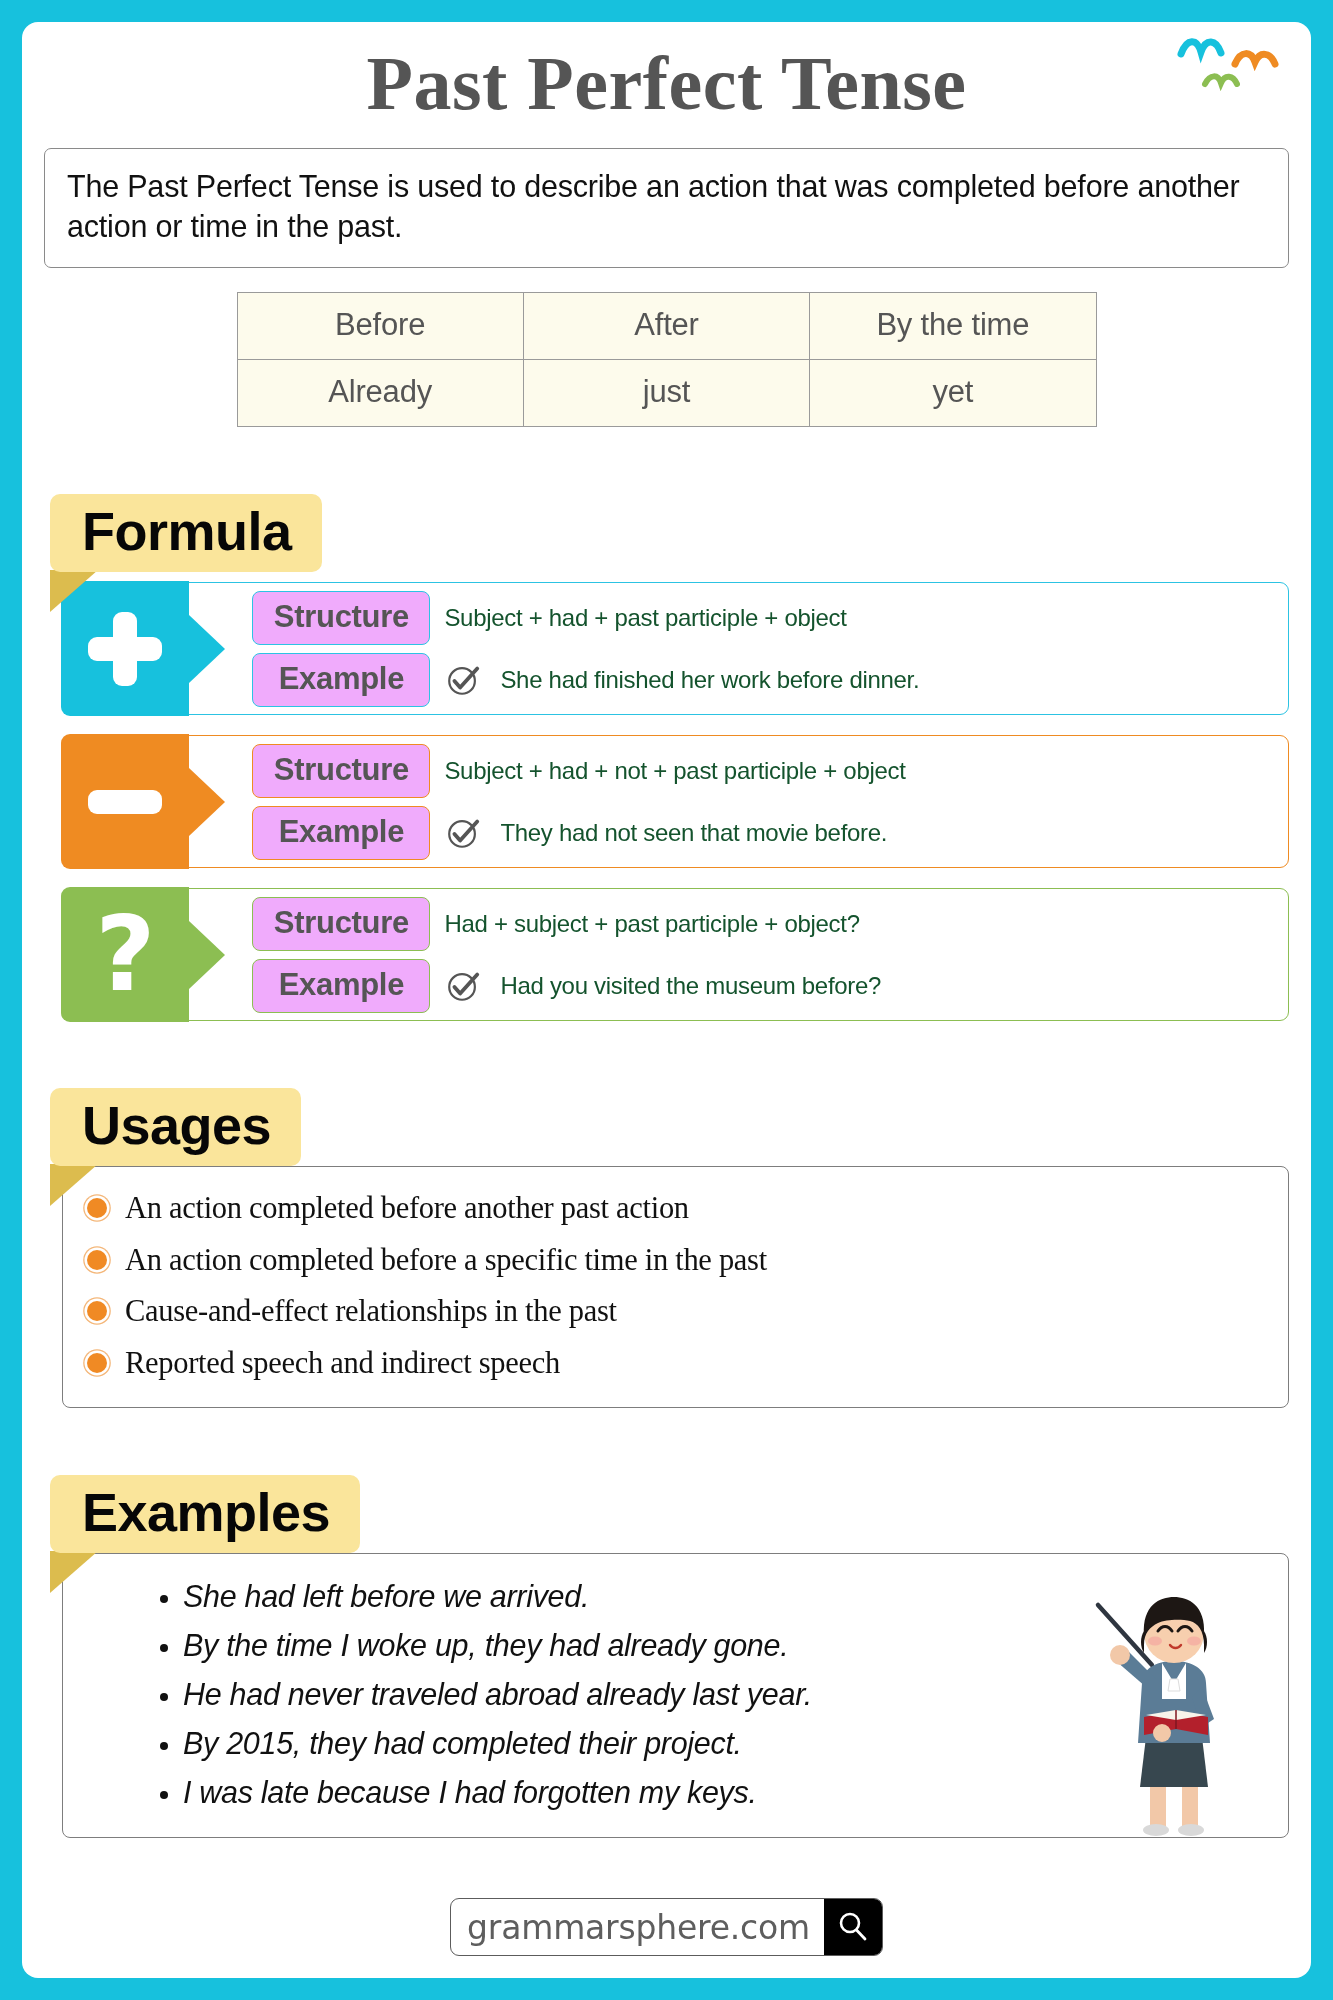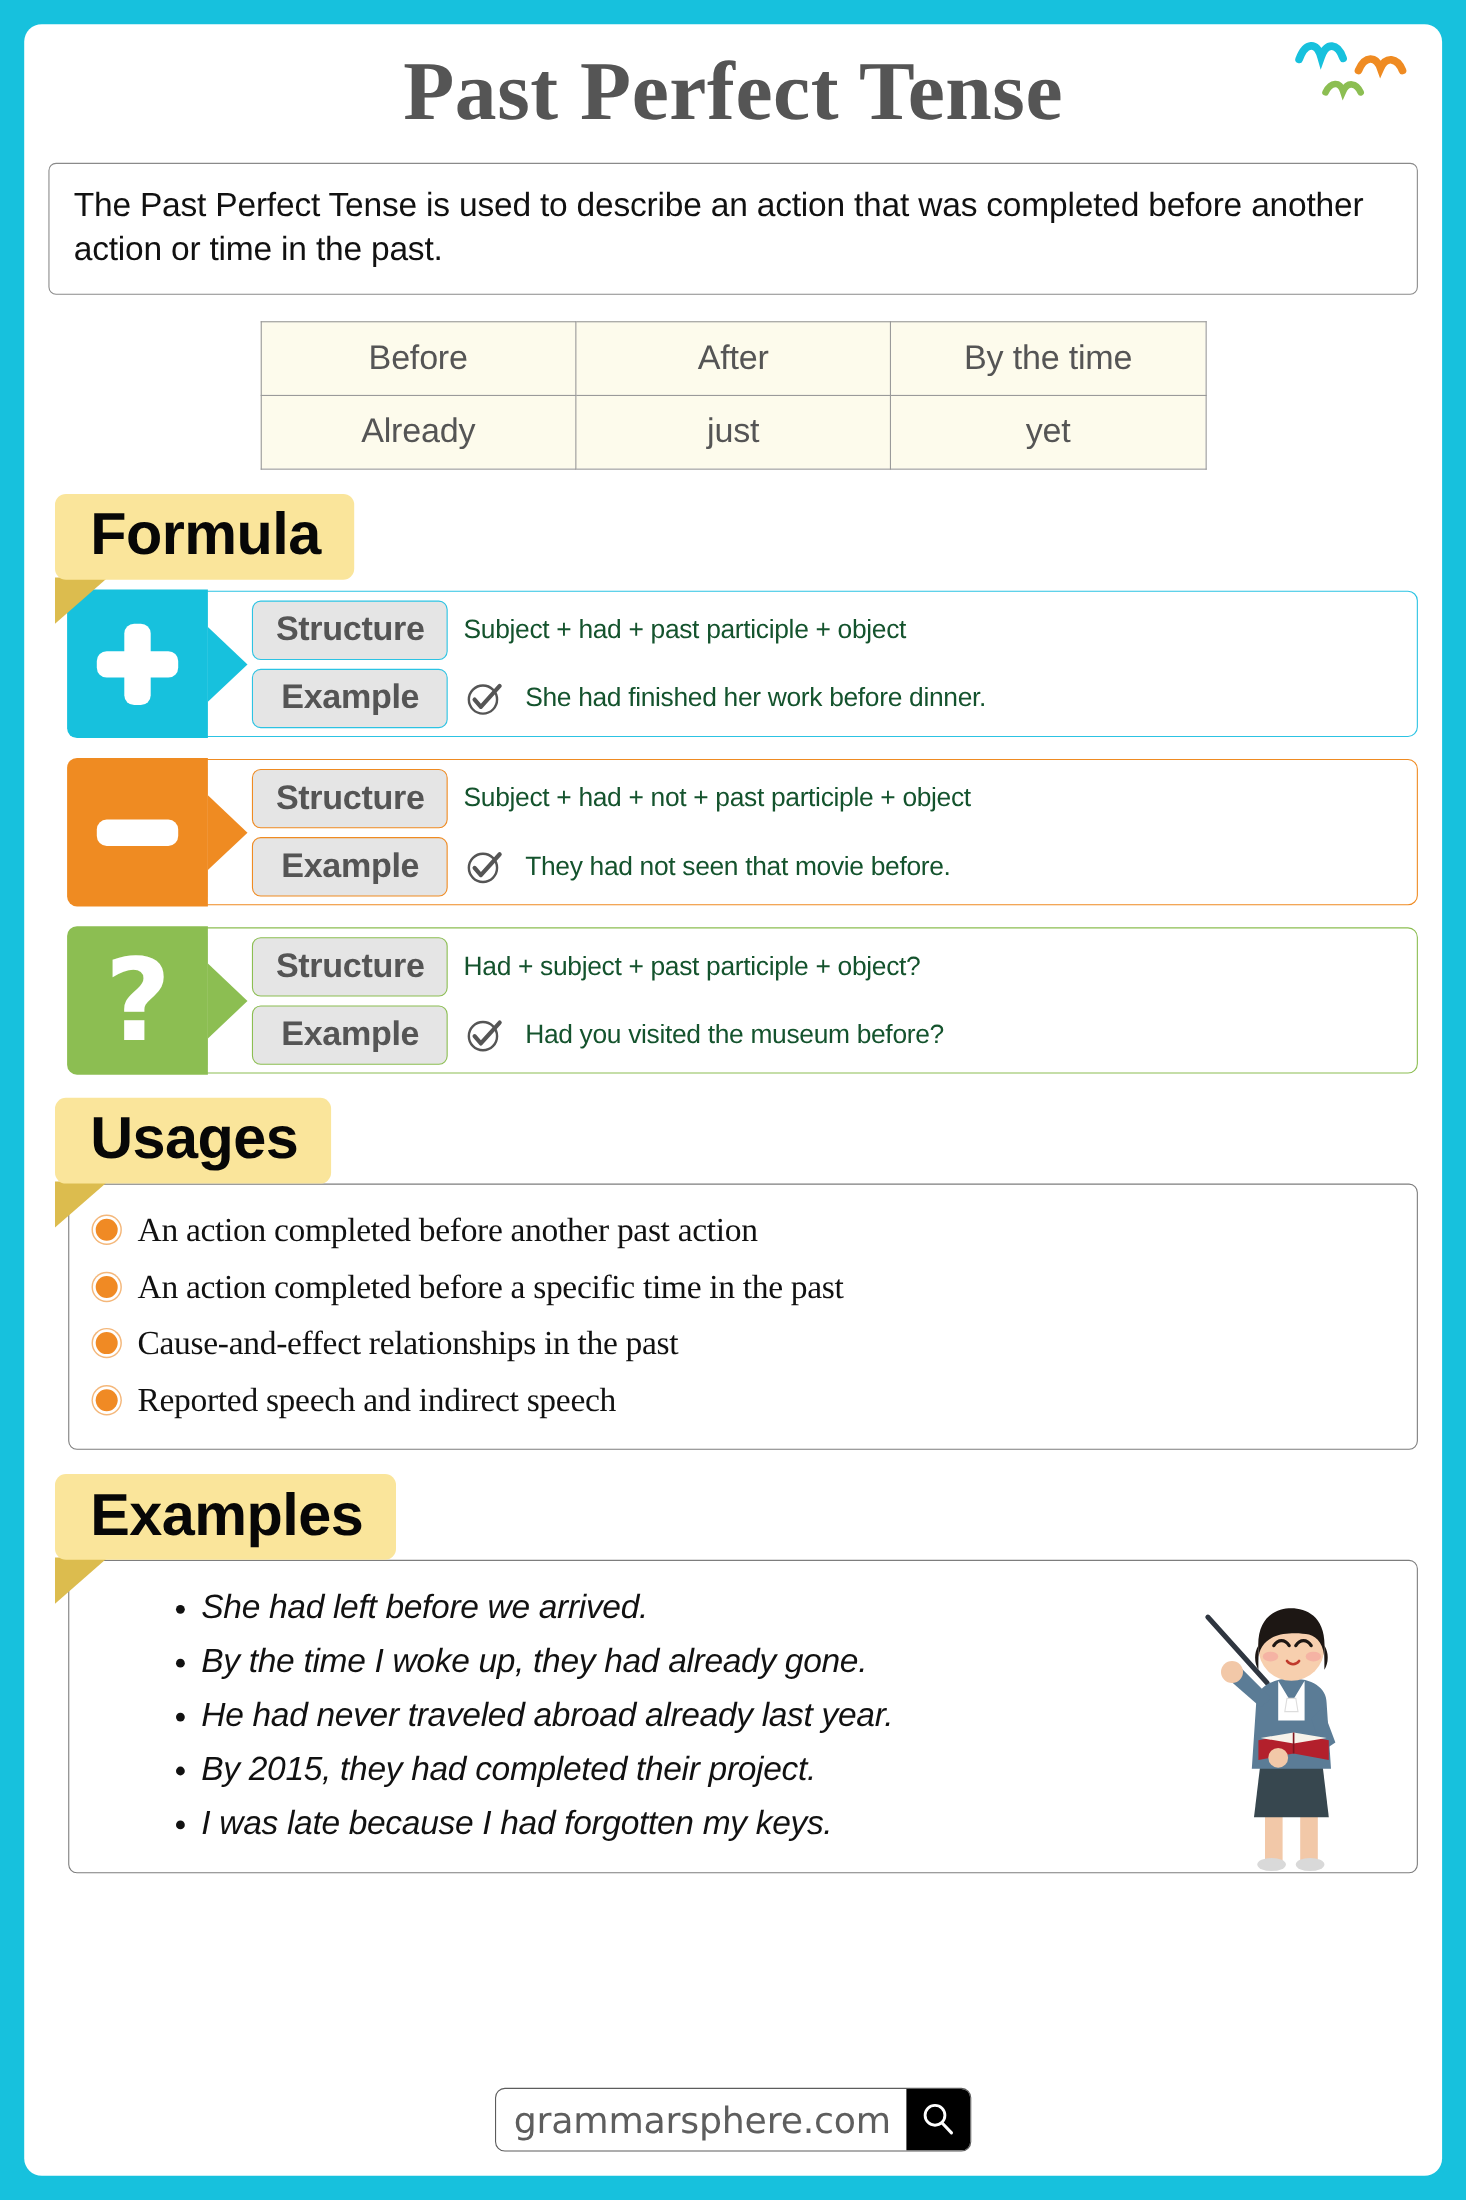--- a/index.html
+++ b/index.html
@@ -95,20 +95,21 @@
     display: inline-block;
     background: #fae59b;
     border-radius: 10px;
     padding: 6px 30px 10px 32px;
     font-size: 54px;
     font-weight: bold;
     color: #070707;
     line-height: 1.15;
     letter-spacing: -0.5px;
     z-index: 3;
+    margin-top: 45px;
   }
   .ribbon-fold {
     position: absolute;
     left: 0px;
     bottom: -40px;
     width: 0;
     height: 0;
     border-left: 0 solid transparent;
     border-top: 42px solid #dcbc4e;
     border-right: 48px solid transparent;
@@ -198,23 +199,24 @@
   }
   .tag {
     flex: 0 0 auto;
     min-width: 178px;
     text-align: center;
     border-radius: 8px;
     font-size: 31px;
     font-weight: bold;
     color: #555555;
     padding: 7px 10px 9px 10px;
-    background: #e5e5e5;
+    background: #f0abfc;
     box-sizing: border-box;
     letter-spacing: -0.3px;
+    margin-left: 23px;
   }
   .tag-pos { border: 1.8px solid #2cc3e3; }
   .tag-neg { border: 1.8px solid #ef8b22; }
   .tag-qst { border: 1.8px solid #8cbe52; }
 
   .fr-text {
     font-size: 24px;
     color: #14532d;
     margin-left: 14px;
     letter-spacing: -0.3px;

